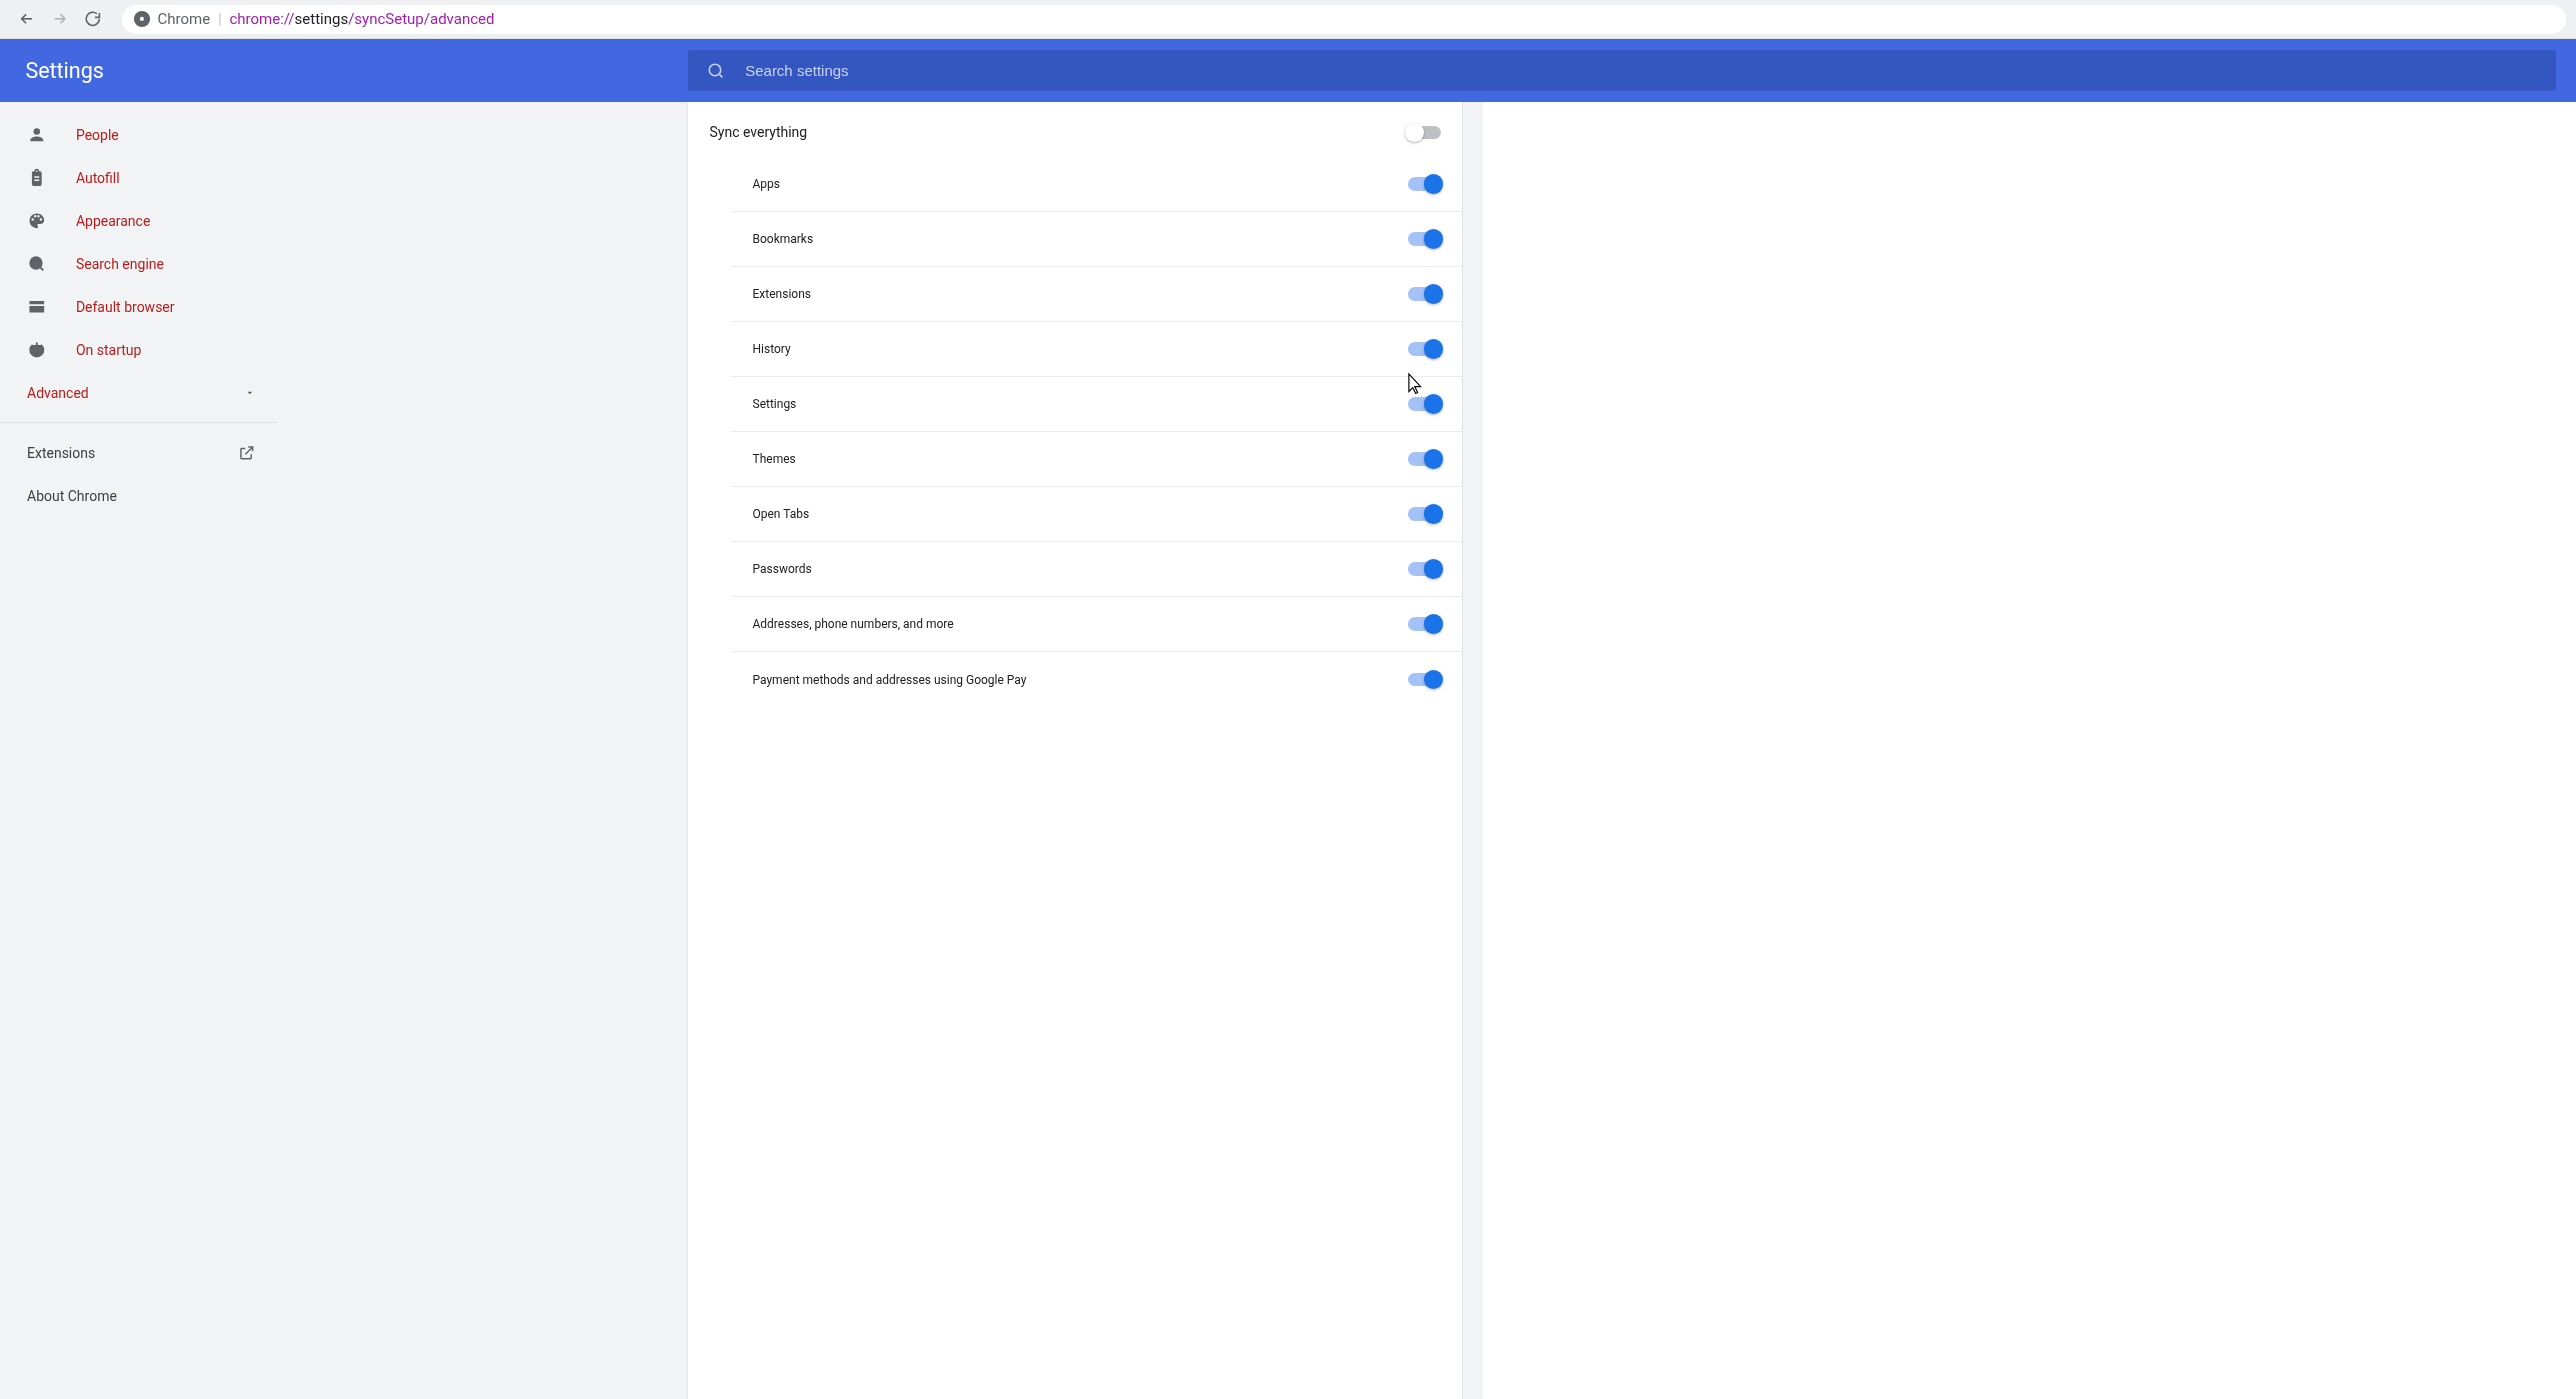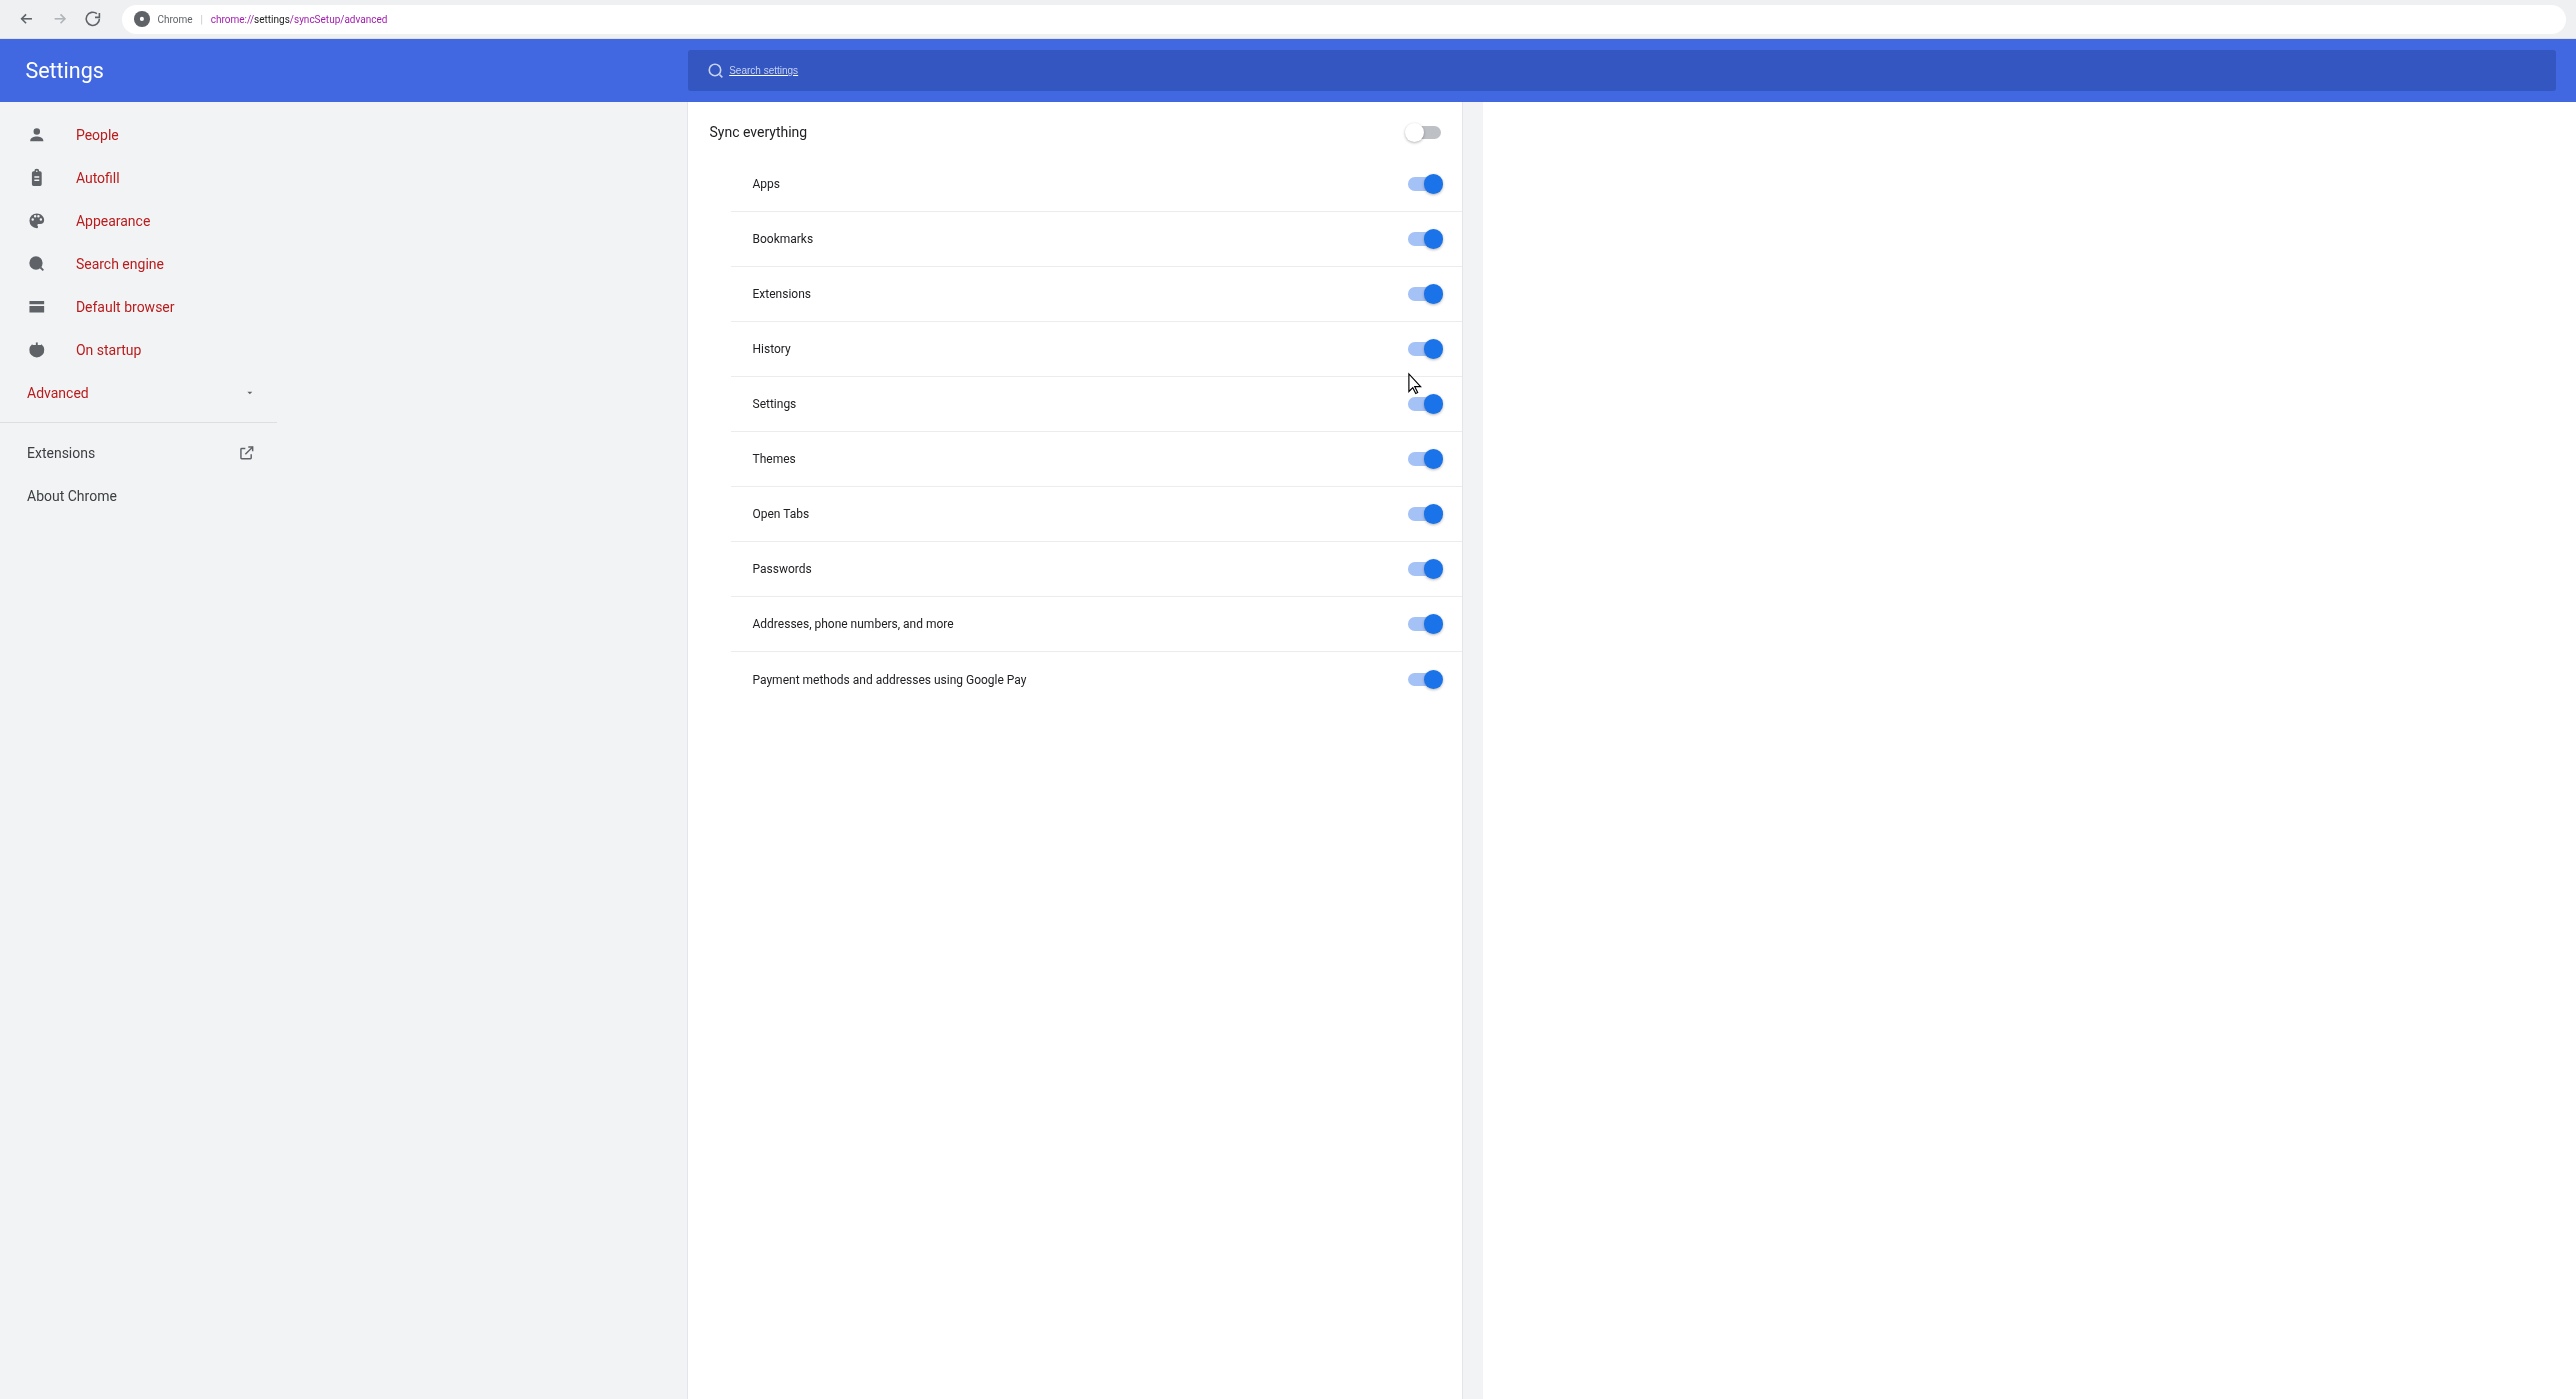--- a/index.html
+++ b/index.html
@@ -30,21 +30,21 @@
   .omnibox {
     flex: 1;
     margin-left: 13.7px;
     height: 29px;
     background: #fff;
     border-radius: 14.7px;
     display: flex;
     align-items: center;
     padding: 0 11.7px;
     color: #5f6368;
-    font-size: 10px;
+    font-size: 15px;
   }
   .omnibox .chrome-logo {
     width: 15.6px; height: 15.6px;
     border-radius: 50%;
     background: #5f6368;
     display: inline-flex;
     align-items:center; justify-content:center;
     color:#fff;
     margin-right: 7.8px;
   }
@@ -79,24 +79,23 @@
     display: flex;
     align-items: center;
     padding: 0 17.6px;
     color: #c6d2f4;
   }
   .search-box input {
     background: transparent;
     border: none;
     outline: none;
     color: #fff;
-    font-size: 10px;
-    margin-left: 4px;
+    font-size: 15px;
+    margin-left: 20px;
     flex:1;
-    text-decoration:underline;
   }
   .search-box input::placeholder { color: #c6d2f4; }
 
   
   .layout {
     display: flex;
     height: calc(100vh - 102px);
   }
   .sidebar {
     width: 277px;

